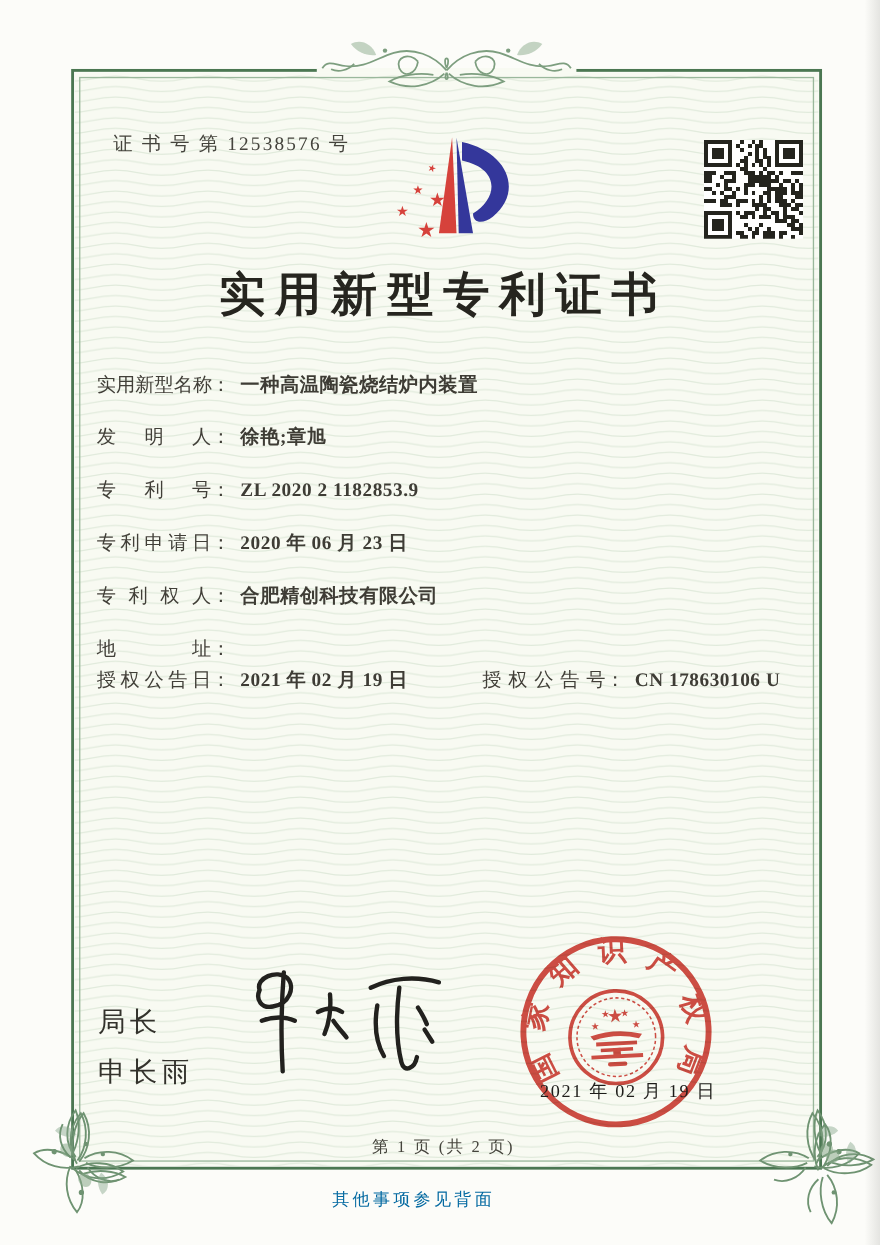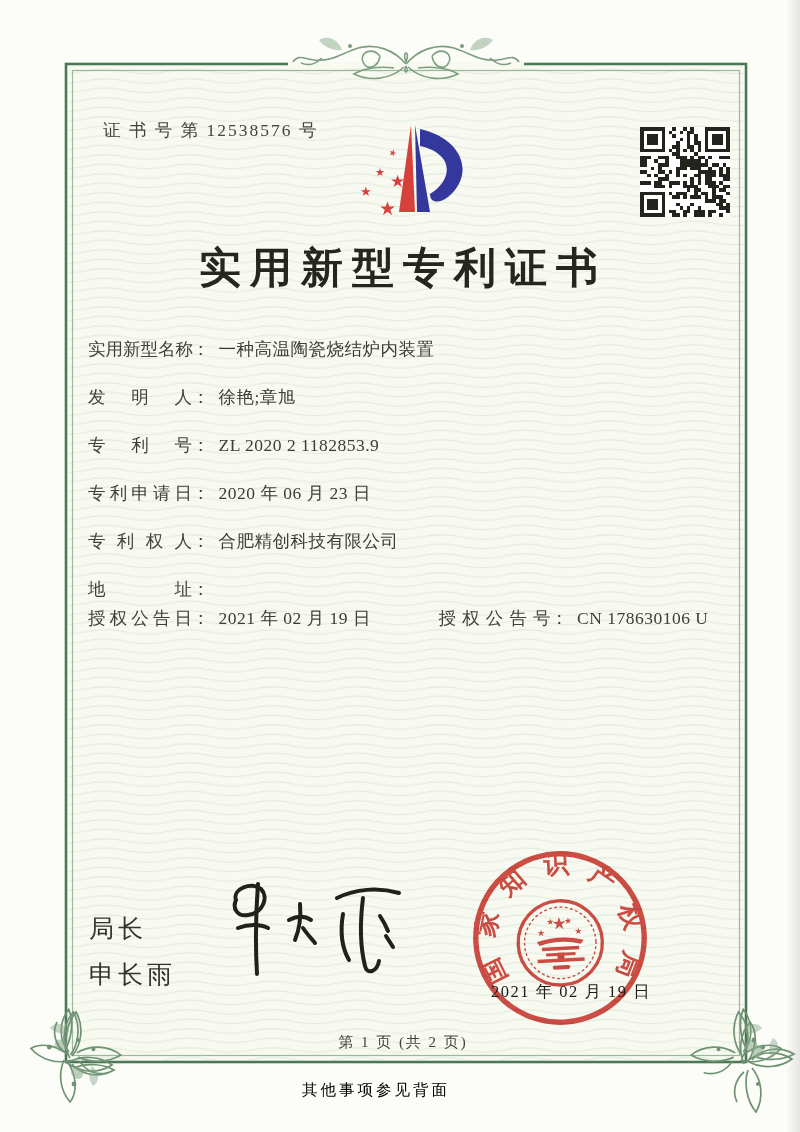--- a/index.html
+++ b/index.html
@@ -14,36 +14,36 @@
   .cert-no{position:absolute;left:103px;top:118px;font-size:17.5px;letter-spacing:2px;color:#44433c;}
   .title{position:absolute;left:0;top:240px;width:806px;text-align:center;
     font-size:42px;font-weight:bold;letter-spacing:9px;color:#26251f;margin:0;}
   .logo{position:absolute;left:348px;top:118px;}
   .qr{position:absolute;left:640px;top:127px;width:90px;height:90px;}
   .fields{position:absolute;left:88px;top:336px;width:634px;font-size:17.5px;}
   .frow{display:flex;line-height:27px;margin-bottom:21px;align-items:flex-start;}
   .frow.addr{margin-bottom:2px;}
   .jlabel{display:inline-flex;justify-content:space-between;width:104px;flex:none;color:#413f38;}
   .colon{flex:none;margin-right:9px;color:#413f38;}
-  .fval{letter-spacing:.5px;color:#3e3c35;}
+  .fval{letter-spacing:.5px;color:#3e3c35;font-weight:bold;}
   .fval.addrv{max-width:452px;}
   .fval.gd{width:208px;flex:none;}
   .glabel2{display:inline-flex;justify-content:space-between;width:112px;flex:none;margin-left:12px;color:#413f38;}
   .paras{position:absolute;left:88px;top:660px;width:634px;font-size:15.5px;line-height:28px;
     color:#4c4a40;letter-spacing:.4px;}
   .paras p{margin:0;text-indent:2em;}
   .officer{position:absolute;left:89px;top:912px;font-size:25px;letter-spacing:4px;color:#33322c;}
   .officer div{margin-bottom:13px;}
   .sig{position:absolute;left:200px;top:868px;}
   .seal{position:absolute;left:467px;top:845px;mix-blend-mode:multiply;opacity:.93;}
   .seal-date{position:absolute;left:491px;top:981px;font-size:16.5px;letter-spacing:1.5px;color:#1d1c19;z-index:6;}
   .page-foot{position:absolute;left:0;top:1033px;width:806px;text-align:center;font-size:15px;
     letter-spacing:2px;color:#45443c;}
   .back-note{position:absolute;left:0;top:1080px;width:752px;text-align:center;font-size:15.5px;
-    letter-spacing:3px;color:#000000;}
+    letter-spacing:3px;color:#0369a1;}
 </style>
 </head>
 <body>
 
 <div class="page">
 
   <svg class="bgsvg" width="800" height="1132" viewBox="0 0 800 1132" aria-hidden="true">
     <defs>
       <pattern id="wv" width="84" height="9.5" patternUnits="userSpaceOnUse">
         <path d="M0,5 Q21,0.5 42,5 T84,5" fill="none" stroke="#e0eadb" stroke-width="1.1"></path>

